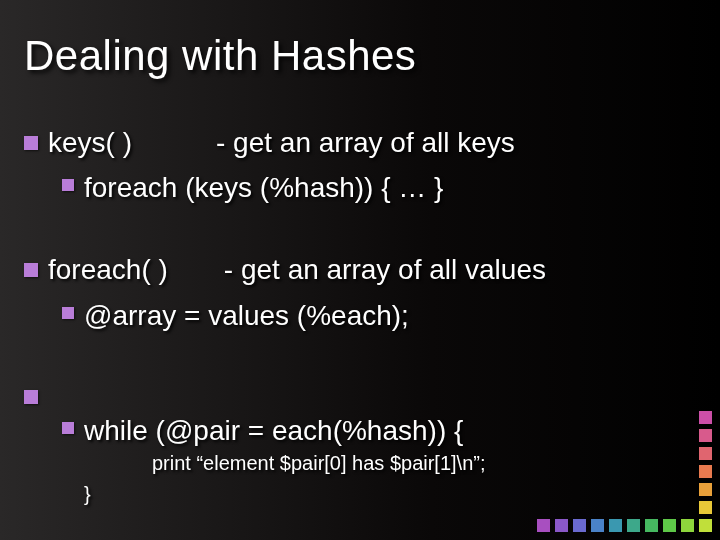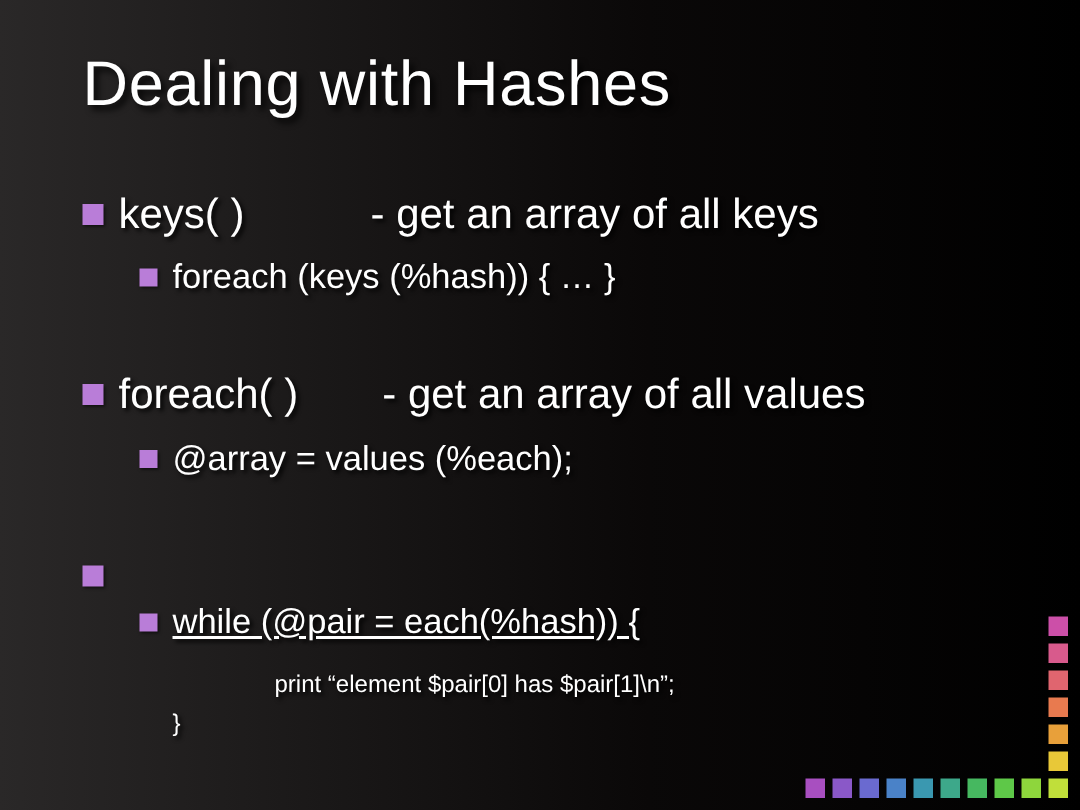--- a/index.html
+++ b/index.html
@@ -6,21 +6,21 @@
   body {
     width: 720px;
     height: 540px;
     background: linear-gradient(90deg, #2a2828 0%, #1a1818 30%, #0a0808 60%, #000 100%);
     font-family: Arial, Helvetica, sans-serif;
     color: #fff;
     position: relative;
     overflow: hidden;
   }
   .slide {
-    padding: 32px 40px 0 55px;
+    padding: 32px 40px 0 24px;
   }
   .title {
     font-size: 42px;
     font-weight: normal;
     color: #fff;
     text-shadow: 3px 3px 4px rgba(0,0,0,0.8);
     margin-bottom: 38px;
     letter-spacing: 0.5px;
   }
   .bullet-l1 {
@@ -28,21 +28,21 @@
     align-items: flex-start;
     margin-bottom: 8px;
     font-size: 28px;
     line-height: 1.3;
     margin-top: 45px;
   }
   .bullet-l2 {
     display: flex;
     align-items: flex-start;
     margin-bottom: 24px;
-    font-size: 23px;
+    font-size: 28px;
     line-height: 1.35;
     padding-left: 38px;
   }
   .sq {
     width: 14px;
     height: 14px;
     background: #b97dd8;
     flex-shrink: 0;
     margin-top: 11px;
     margin-right: 10px;
@@ -58,21 +58,21 @@
     box-shadow: 1px 1px 2px rgba(0,0,0,0.6);
   }
   .text {
     text-shadow: 2px 2px 3px rgba(0,0,0,0.9);
   }
   .text-l2 {
     text-shadow: 2px 2px 3px rgba(0,0,0,0.9);
   }
   .code-cont {
     padding-left: 128px;
-    font-size: 16px;
+    font-size: 20px;
     line-height: 1.35;
     text-shadow: 2px 2px 3px rgba(0,0,0,0.9);
     margin-top: -22px;
     margin-bottom: 22px;
   }
   .close-brace {
     padding-left: 60px;
   }
 
   
@@ -128,21 +128,21 @@
     <div class="text">foreach( )  - get an array of all values</div>
   </div>
   <div class="bullet-l2">
     <div class="sq-sm"></div>
     <div class="text-l2">@array = values (%each);</div>
   </div>
 
   <div class="bullet-l1">
     <div class="sq"></div>
   </div>
-  <div class="bullet-l2" style="margin-bottom:16px;text-decoration:underline;">
+  <div class="bullet-l2" style="margin-bottom:0;">
     <div class="sq-sm"></div>
     <div class="text-l2">while (@pair = each(%hash)) {</div>
   </div>
   <div class="code-cont" style="margin-top:0;">print “element $pair[0] has $pair[1]\n”;</div>
   <div class="code-cont close-brace" style="padding-left:60px; margin-top:-18px;">}</div>
 </div>
 
 <div class="deco">
   <div class="dsq v0"></div>
   <div class="dsq v1"></div>

